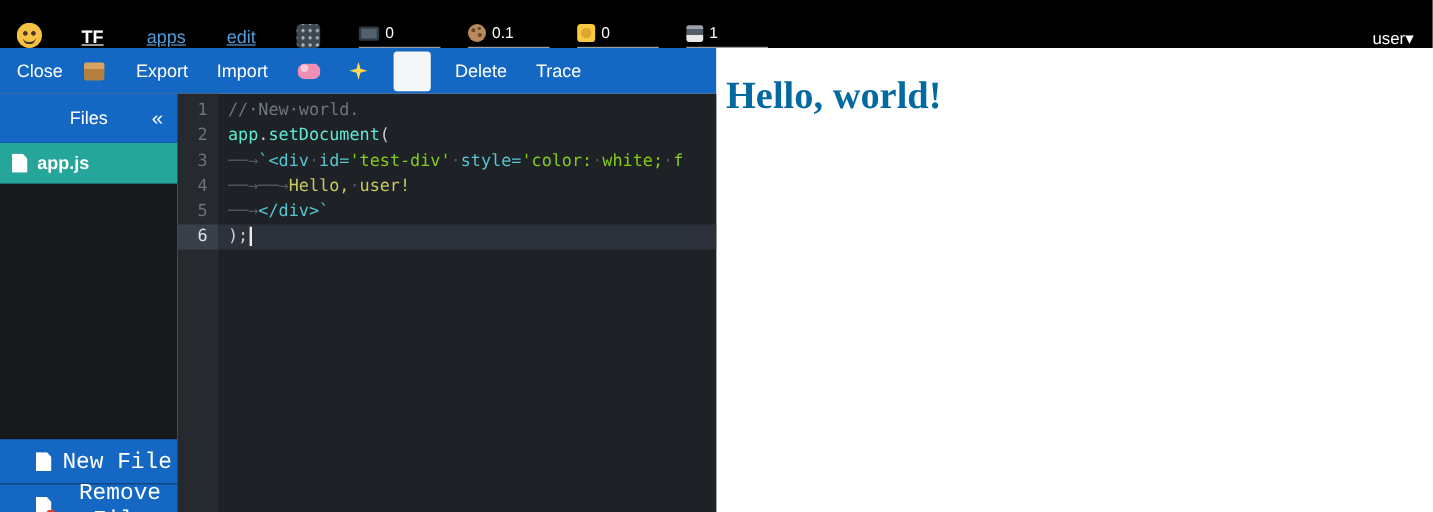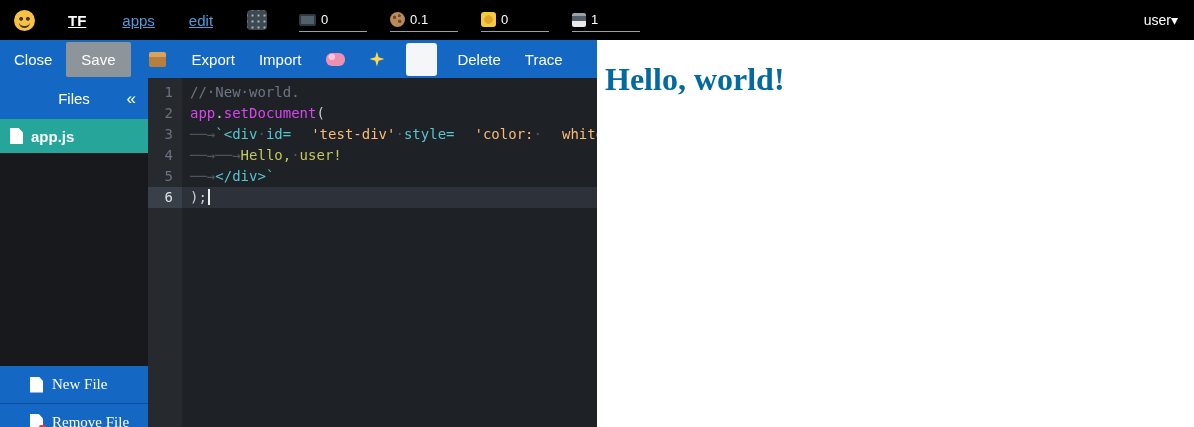--- a/index.html
+++ b/index.html
@@ -1,20 +1,20 @@
 <!DOCTYPE html>
 <html><head>
 <meta charset="utf-8">
 <style>
   * { box-sizing: border-box; margin: 0; padding: 0; }
   html,body { width:1194px; height:427px; overflow:hidden; background:#fff;
     font-family:"Liberation Sans", sans-serif; }
 
   
-  .topbar { height:40px; background:#000; display:flex; align-items:center; }
+  .topbar { height:40px; background:#000; display:flex; align-items:flex-end; }
   .topbar a { text-decoration:underline; font-size:15px; }
   .link-tf { color:#fff; font-weight:700; margin-left:33px; }
   .link-apps { color:#4f9ddb; margin-left:36px; }
   .link-edit { color:#4f9ddb; margin-left:34px; }
   .user-menu { margin-left:auto; margin-right:16px; color:#fff; font-size:14px; cursor:pointer; }
 
   .ico { display:inline-block; flex:none; }
   .smiley { width:21px; height:21px; margin-left:14px; border-radius:50%; position:relative; cursor:pointer;
     background: radial-gradient(circle at 34% 42%, #4e342e 1.6px, transparent 2.2px),
                 radial-gradient(circle at 66% 42%, #4e342e 1.6px, transparent 2.2px), #f6c244; }
@@ -70,47 +70,47 @@
   
   .workspace { display:flex; flex:1; min-height:0; }
   .sidebar { width:148px; flex:none; display:flex; flex-direction:column; background:#17191c; }
   .files-header { height:41px; flex:none; background:#1468c3; color:#fff; font-size:15px;
     display:flex; align-items:center; justify-content:center; position:relative; }
   .collapse-btn { position:absolute; right:12px; top:50%; transform:translateY(-50%);
     font-size:17px; cursor:pointer; color:#fff; }
   .file-item { height:34px; flex:none; background:#26a69a; color:#fff; font-size:15px; font-weight:700;
     display:flex; align-items:center; gap:8px; padding-left:10px; cursor:pointer; }
   .sidebar-spacer { flex:1; }
-  .sidebar-btn { height:37px; flex:none; background:#1468c3; color:#fff; font-size:15px;
+  .sidebar-btn { height:37px; flex:none; background:#1468c3; color:#fff; font-size:19px;
     display:flex; align-items:center; gap:9px; padding-left:30px; cursor:pointer; border:none;
-    font-family:Liberation Serif, serif; }
+    font-family:Liberation Mono, monospace; }
   .sidebar-btn + .sidebar-btn { border-top:1px solid rgba(0,0,0,.25); }
   .icon-wrap { position:relative; width:13px; height:16px; flex:none; }
   .page { position:absolute; inset:0; background:#fff;
     clip-path: polygon(0 0, 68% 0, 100% 28%, 100% 100%, 0 100%); }
   .badge-red { position:absolute; right:-3px; bottom:-2px; width:7px; height:7px;
     background:#e53935; border-radius:2px; }
 
   
   .editor { flex:1; min-width:0; position:relative; background:#1e2126; overflow:hidden;
     font-family:"DejaVu Sans Mono", monospace; font-size:14px; line-height:21px; }
   .gutter-bg { position:absolute; left:0; top:0; bottom:0; width:34px; background:#26292e; }
   .code-lines { position:relative; padding-top:4px; }
   .code-line { display:flex; height:21px; white-space:pre; cursor:text; }
   .gutter-cell { width:34px; flex:none; text-align:right; padding-right:9px; color:#6a7280; }
   .code-content { flex:1; padding-left:8px; white-space:pre; }
   .code-line.active .code-content { background:#2c313a; }
   .code-line.active .gutter-cell { background:#3a4049; color:#dde1e6; }
   .cursor { display:inline-block; width:2px; height:16px; background:#eceff2;
     vertical-align:text-bottom; margin-left:1px; }
   .tk-comment { color:#6e7681; }
-  .tk-var, .tk-func { color:#d946ef; }
+  .tk-var, .tk-func { color:#5eead4; }
   .tk-punct { color:#c9ced6; }
   .tk-tag, .tk-attr, .tk-string { color:#56c5d0; }
-  .tk-str { color:#fdba74;margin-left:20px; }
+  .tk-str { color:#84cc16; }
   .tk-text { color:#c6c95c; }
   .tk-ws { color:#4f5761; }
   .scroll-track { position:absolute; left:0; right:0; bottom:0; height:11px; background:#24272b; }
   .scroll-thumb { position:absolute; left:7px; bottom:3px; width:290px; height:6px;
     border-radius:3px; background:#7d858d; cursor:grab; }
 </style>
 </head>
 <body>
 
 <div class="topbar">
@@ -139,21 +139,20 @@
 
   <span class="user-menu">user▾</span>
 </div>
 
 <div class="content">
 
   <div class="left-col">
 
     <div class="toolbar">
       <button class="btn-close">Close</button>
-      <button class="btn-save">Save</button>
       <button class="btn-pkg">
         <span class="ico pkg"></span>
       </button>
       <button class="btn-export">Export</button>
       <button class="btn-import">Import</button>
       <button class="btn-soap">
         <span class="ico soap"></span>
       </button>
       <button class="btn-sparkle">
         <span class="ico sparkle"></span>

